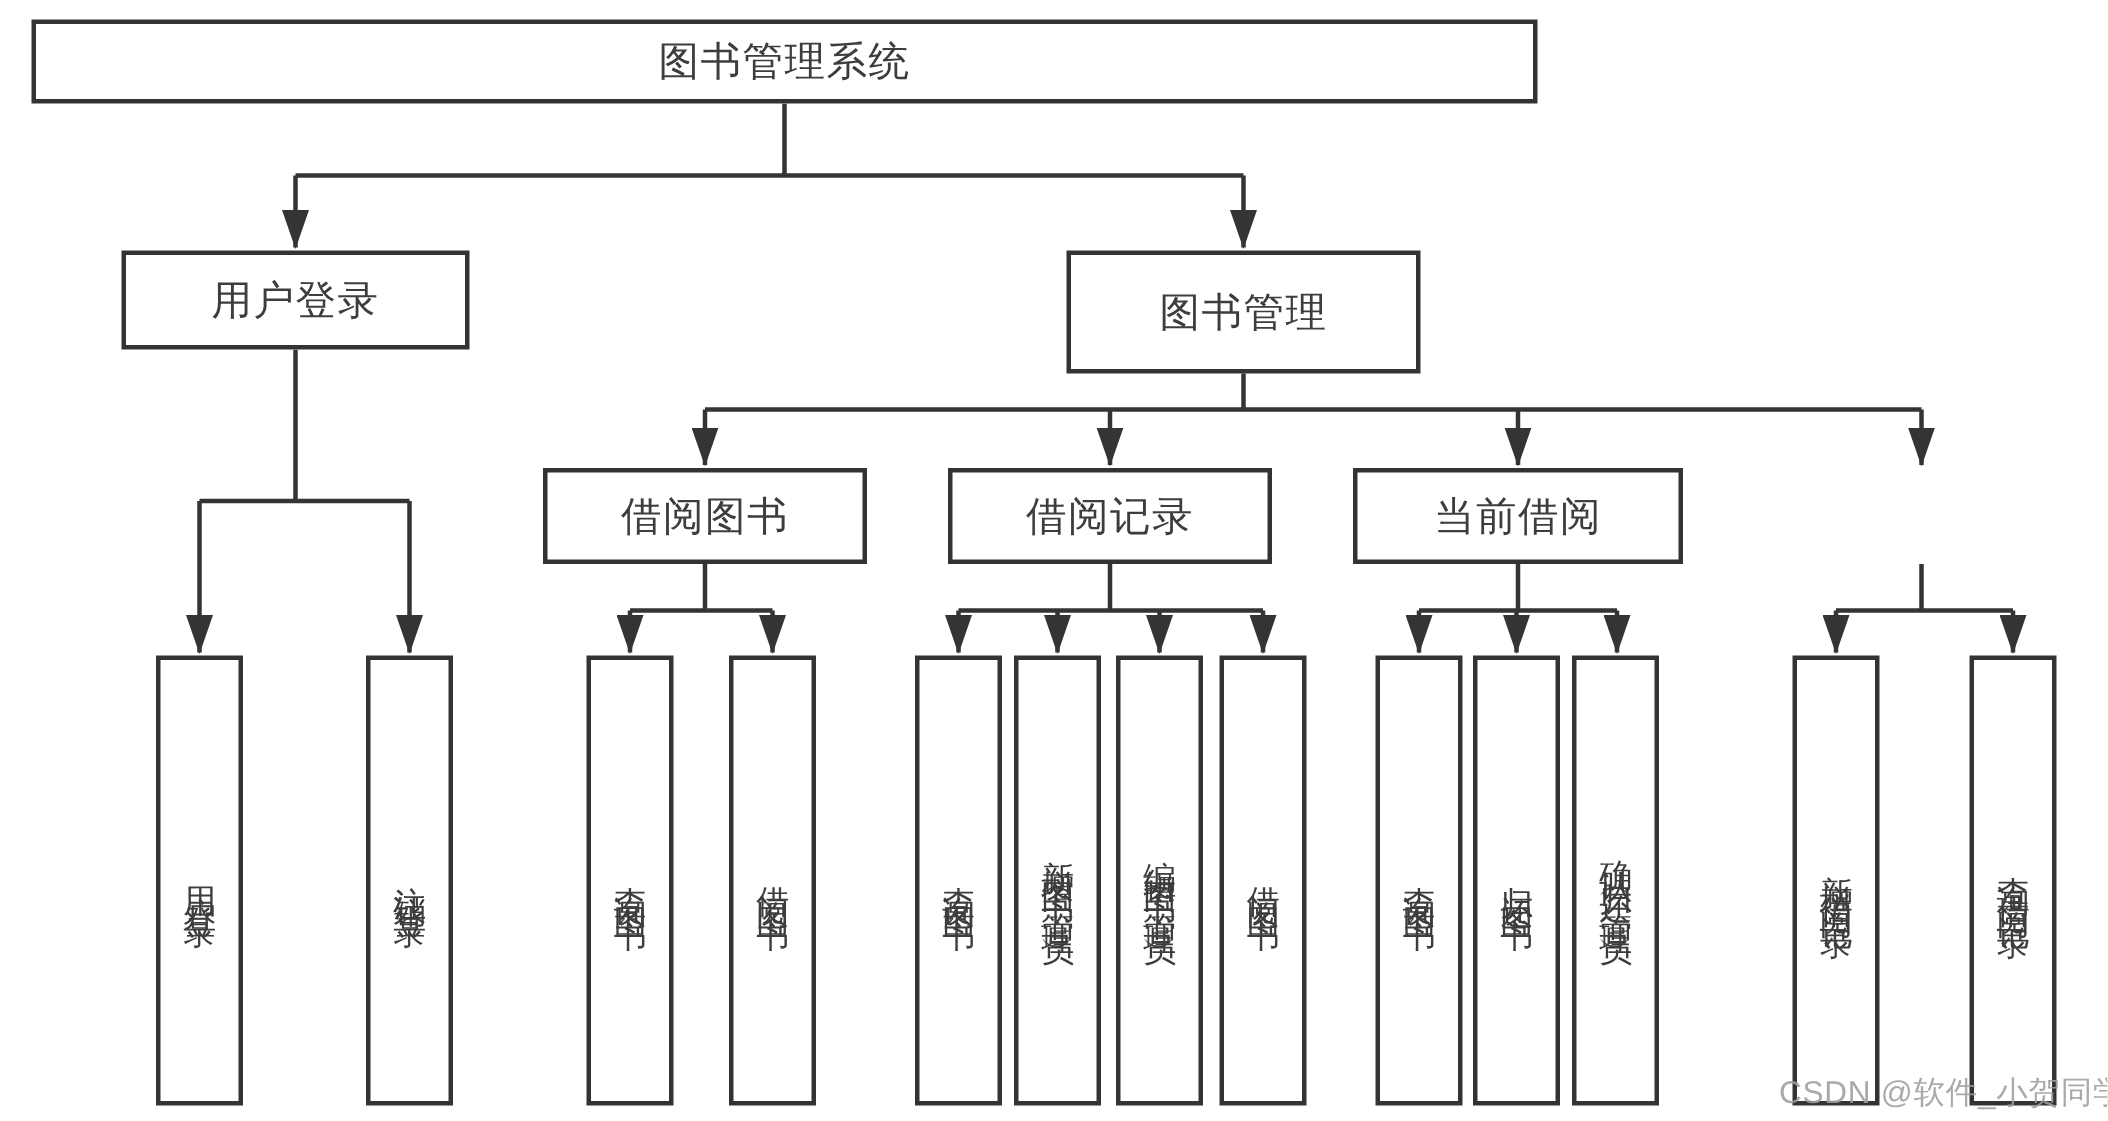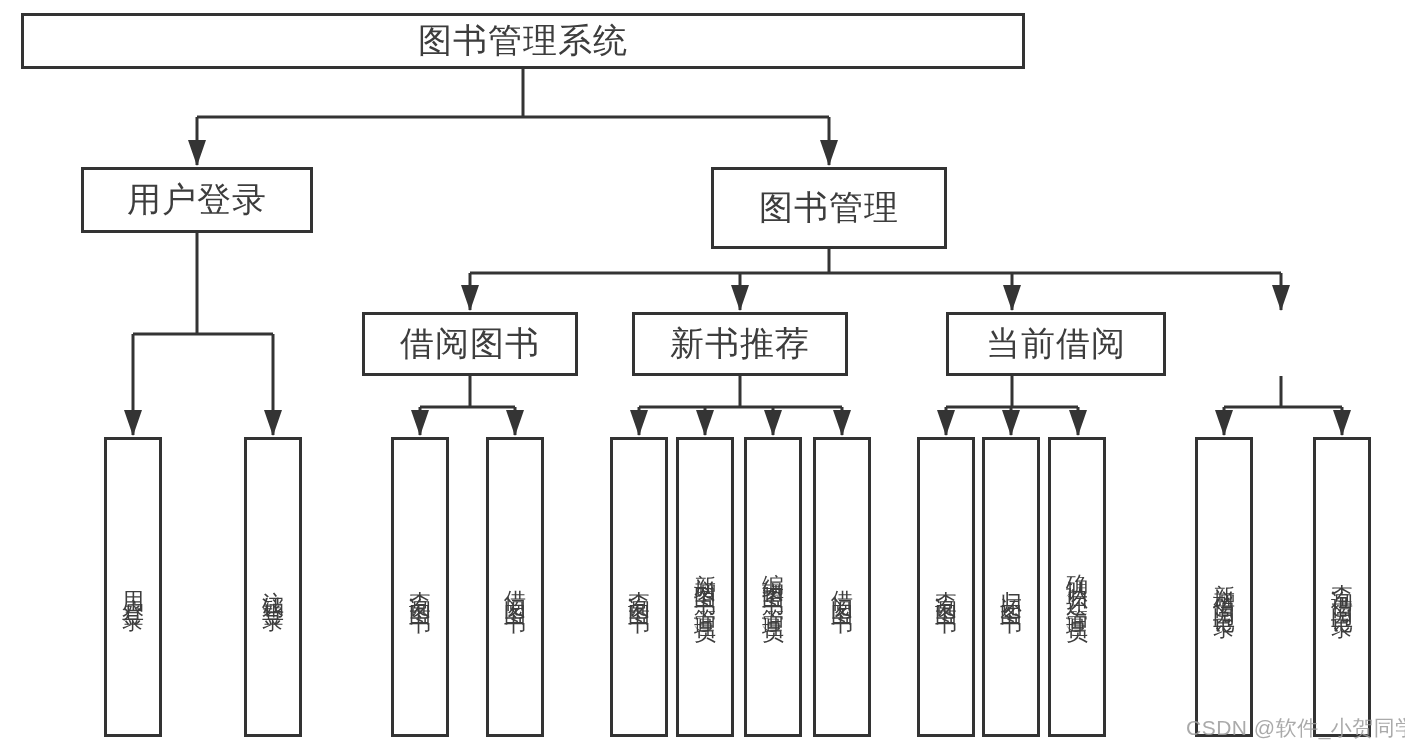--- a/index.html
+++ b/index.html
@@ -23,41 +23,41 @@
   .node {
     position: absolute;
     background: #ffffff;
     border: 3px solid #333333;
     display: flex;
     align-items: center;
     justify-content: center;
     color: #3d3d3d;
   }
   .node.h .lbl {
-    font-size: 34px;
+    font-size: 27px;
     letter-spacing: 1px;
     white-space: nowrap;
     text-align: right;
   }
   .node.v .lbl {
     writing-mode: vertical-rl;
     text-orientation: mixed;
     font-size: 22px;
     line-height: 1.1;
     letter-spacing: 7px;
     white-space: nowrap;
   }
 
   
   .n-root            { left: 21px;   top: 13px;  width: 1004px; height: 56px; }
   .n-user-login      { left: 81px;   top: 167px; width: 232px;  height: 66px; }
   .n-book-mgmt       { left: 711px;  top: 167px; width: 236px;  height: 82px; }
   .n-new-book-rec    { left: 362px;  top: 312px; width: 216px;  height: 64px; }
   .n-book-borrow     { left: 632px;  top: 312px; width: 216px;  height: 64px; }
-  .n-current-borrow  { left: 946px;  top: 312px; width: 220px;  height: 64px; }
+  .n-current-borrow  { left: 902px;  top: 312px; width: 220px;  height: 64px; }
   .n-borrow-records  { left: 1173px; top: 312px; width: 217px;  height: 64px; }
 
   .node.v            { top: 437px; width: 58px; height: 300px; }
   .n-login           { left: 104px; }
   .n-logout          { left: 244px; }
   .n-nbr-query       { left: 391px; }
   .n-nbr-borrow      { left: 486px; }
   .n-bb-query        { left: 610px; }
   .n-bb-add          { left: 676px; }
   .n-bb-edit         { left: 744px; }
@@ -138,21 +138,21 @@
     <span class="lbl">用户登录</span>
   </div>
   <div class="node h n-book-mgmt">
     <span class="lbl">图书管理</span>
   </div>
 
   <div class="node h n-new-book-rec">
     <span class="lbl">借阅图书</span>
   </div>
   <div class="node h n-book-borrow">
-    <span class="lbl">新书推荐</span>
+    <span class="lbl">借阅记录</span>
   </div>
   <div class="node h n-current-borrow">
     <span class="lbl">当前借阅</span>
   </div>
 
   <div class="node v n-login">
     <span class="lbl">用户登录</span>
   </div>
   <div class="node v n-logout">
     <span class="lbl">注销登录</span>

